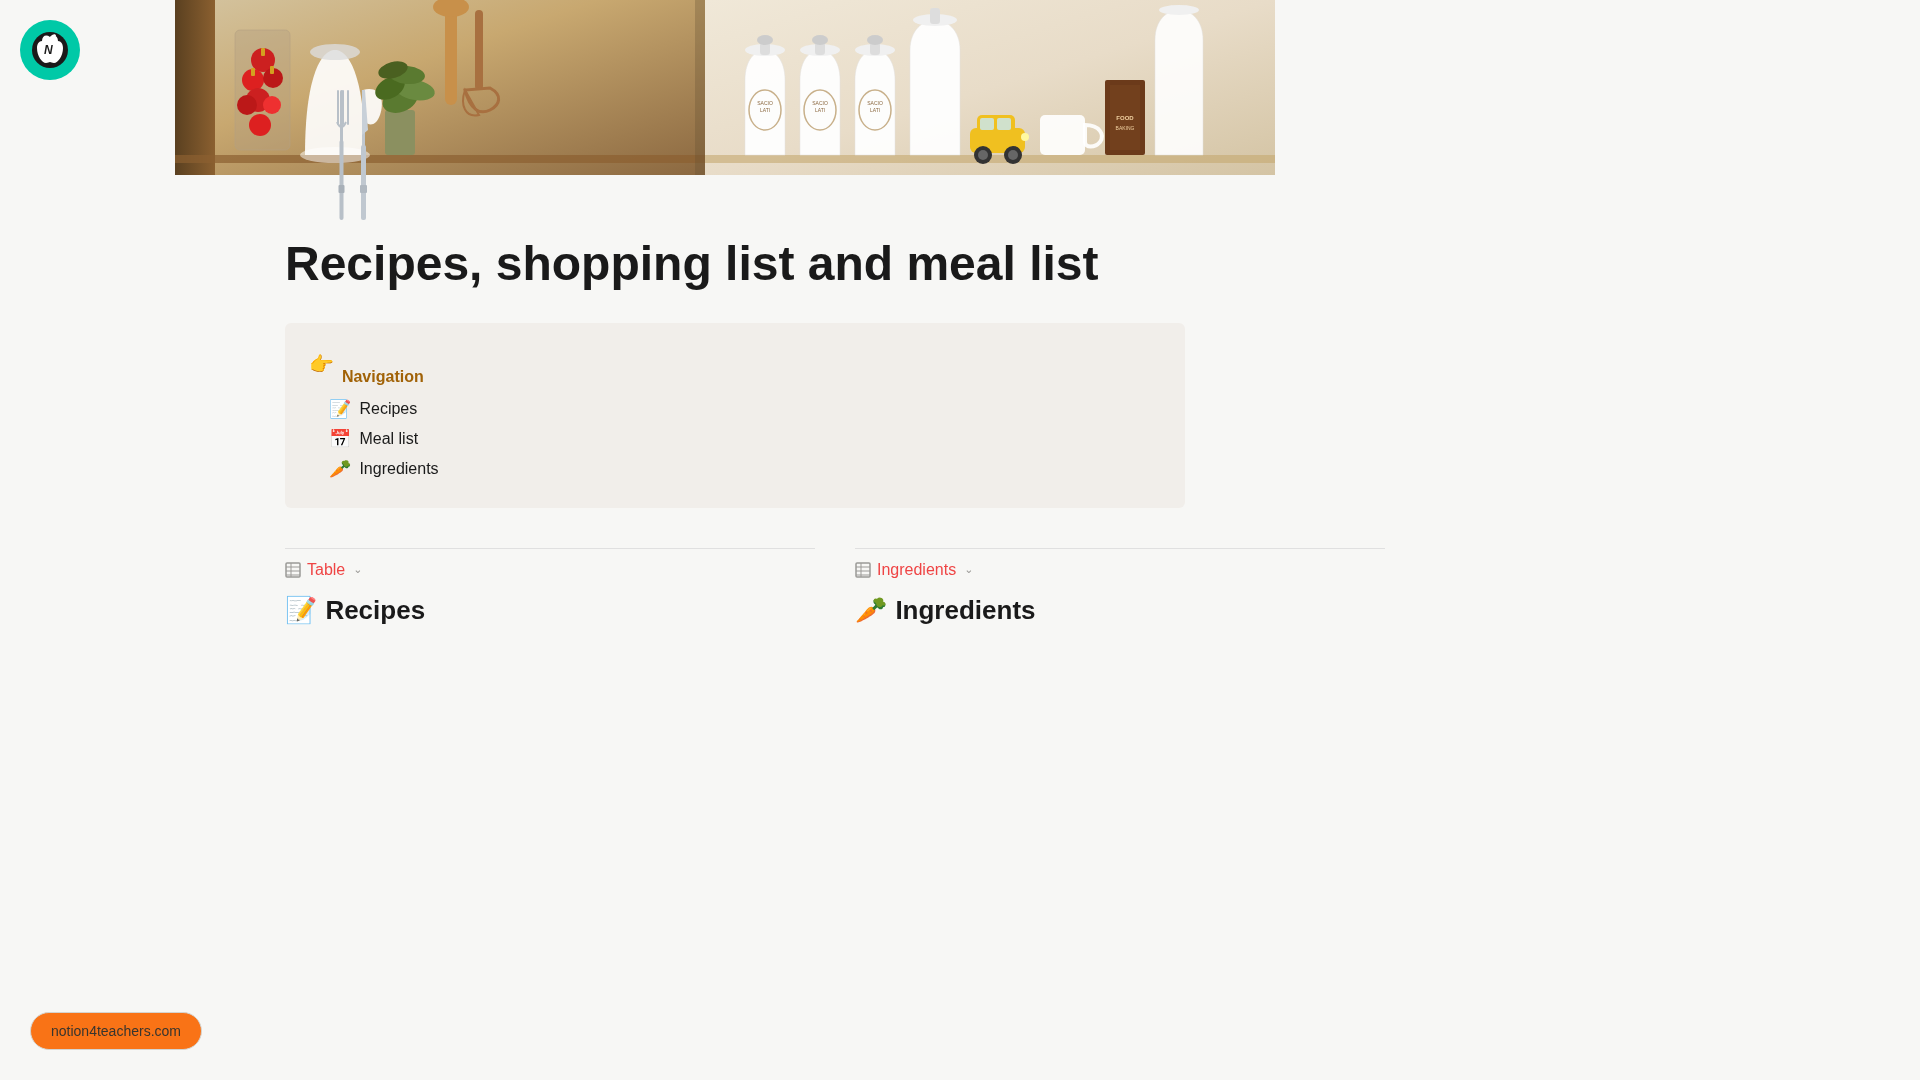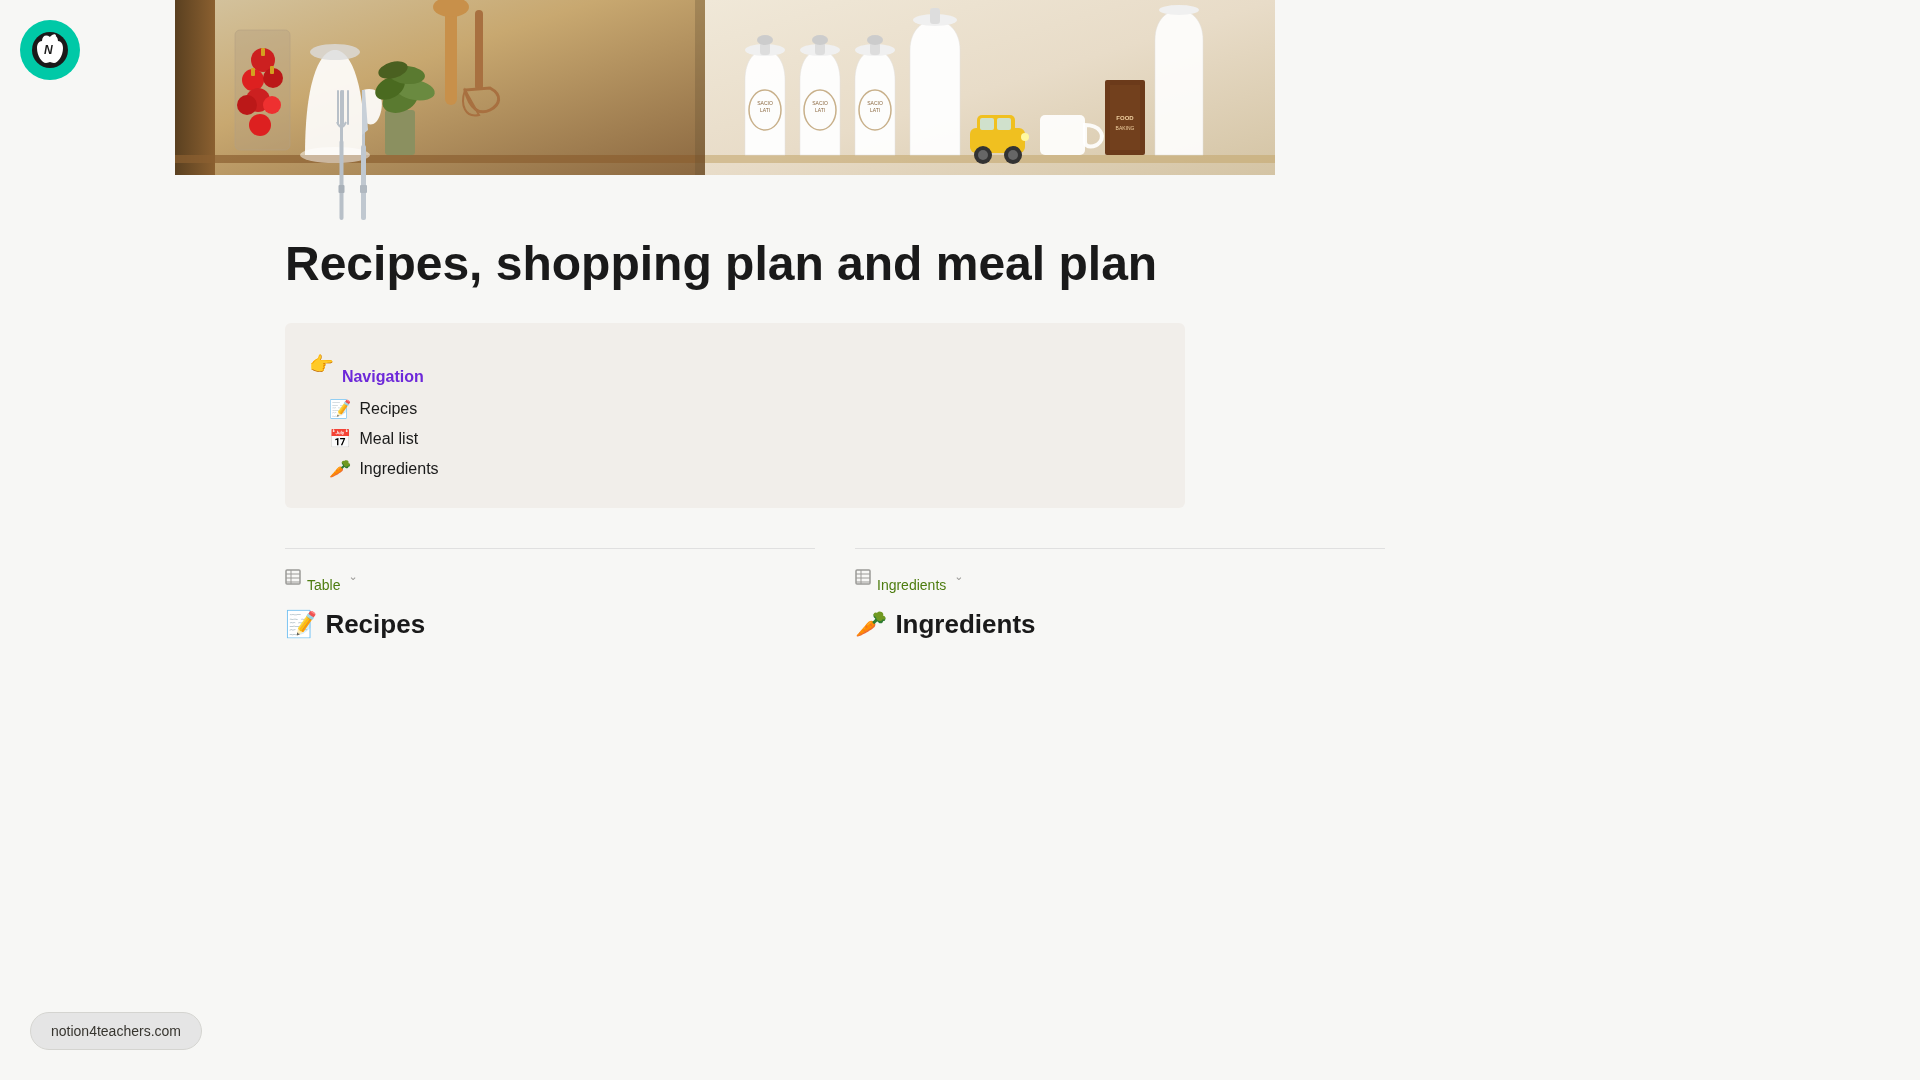--- a/index.html
+++ b/index.html
@@ -108,21 +108,21 @@
     .nav-callout-header {
       display: flex;
       align-items: center;
       gap: 8px;
       margin-bottom: 12px;
     }
 
     .nav-callout-header-text {
       font-size: 16px;
       font-weight: 600;
-      color: #6d28d9;
+      color: #a16207;
       margin-top: 25px;
     }
 
     .nav-item {
       display: flex;
       align-items: center;
       gap: 8px;
       margin: 8px 0 8px 20px;
       font-size: 16px;
       color: #1a1a1a;
@@ -153,24 +153,23 @@
 
     .db-header {
       display: flex;
       align-items: center;
       gap: 6px;
       margin-bottom: 16px;
       cursor: pointer;
     }
 
     .db-title {
-      font-size: 14px;
-      color: #4d7c0f;
+      font-size: 16px;
+      color: #ef4444;
       font-weight: 500;
-      margin-top: 16px;
     }
 
     .db-chevron {
       font-size: 11px;
       color: #9b9a97;
       margin-left: 2px;
     }
 
     .db-content-title {
       font-size: 26px;
@@ -179,21 +178,21 @@
       display: flex;
       align-items: center;
       gap: 8px;
     }
 
     
     .bottom-badge {
       position: fixed;
       bottom: 30px;
       left: 30px;
-      background: #e5e5e5;
+      background: #f97316;
       border: 1.5px solid #d4d4d0;
       border-radius: 30px;
       padding: 10px 20px;
       font-size: 14px;
       color: #37352f;
       font-weight: 500;
       cursor: pointer;
       z-index: 100;
     }
 
@@ -369,21 +368,21 @@
 
       <path d="M32 0 L35 0 L38 40 L32 45Z" fill="#c8d0d8"></path>
 
       <rect x="31" y="55" width="5" height="75" rx="2" fill="#c0c8d0"></rect>
       <rect x="30" y="95" width="7" height="8" rx="1" fill="#b0b8c0"></rect>
     </svg>
   </div>
 
   <div class="page-body">
 
-    <h1 class="page-title">Recipes, shopping plan and meal plan</h1>
+    <h1 class="page-title">Recipes, shopping list and meal list</h1>
 
     <div class="nav-callout">
       <div class="nav-callout-header">
         <span style="font-size:20px;">👉</span>
         <span class="nav-callout-header-text">Navigation</span>
       </div>
 
       <div id="nav-items-container">
           <div class="nav-item">
             <span class="nav-item-emoji">📝</span>

